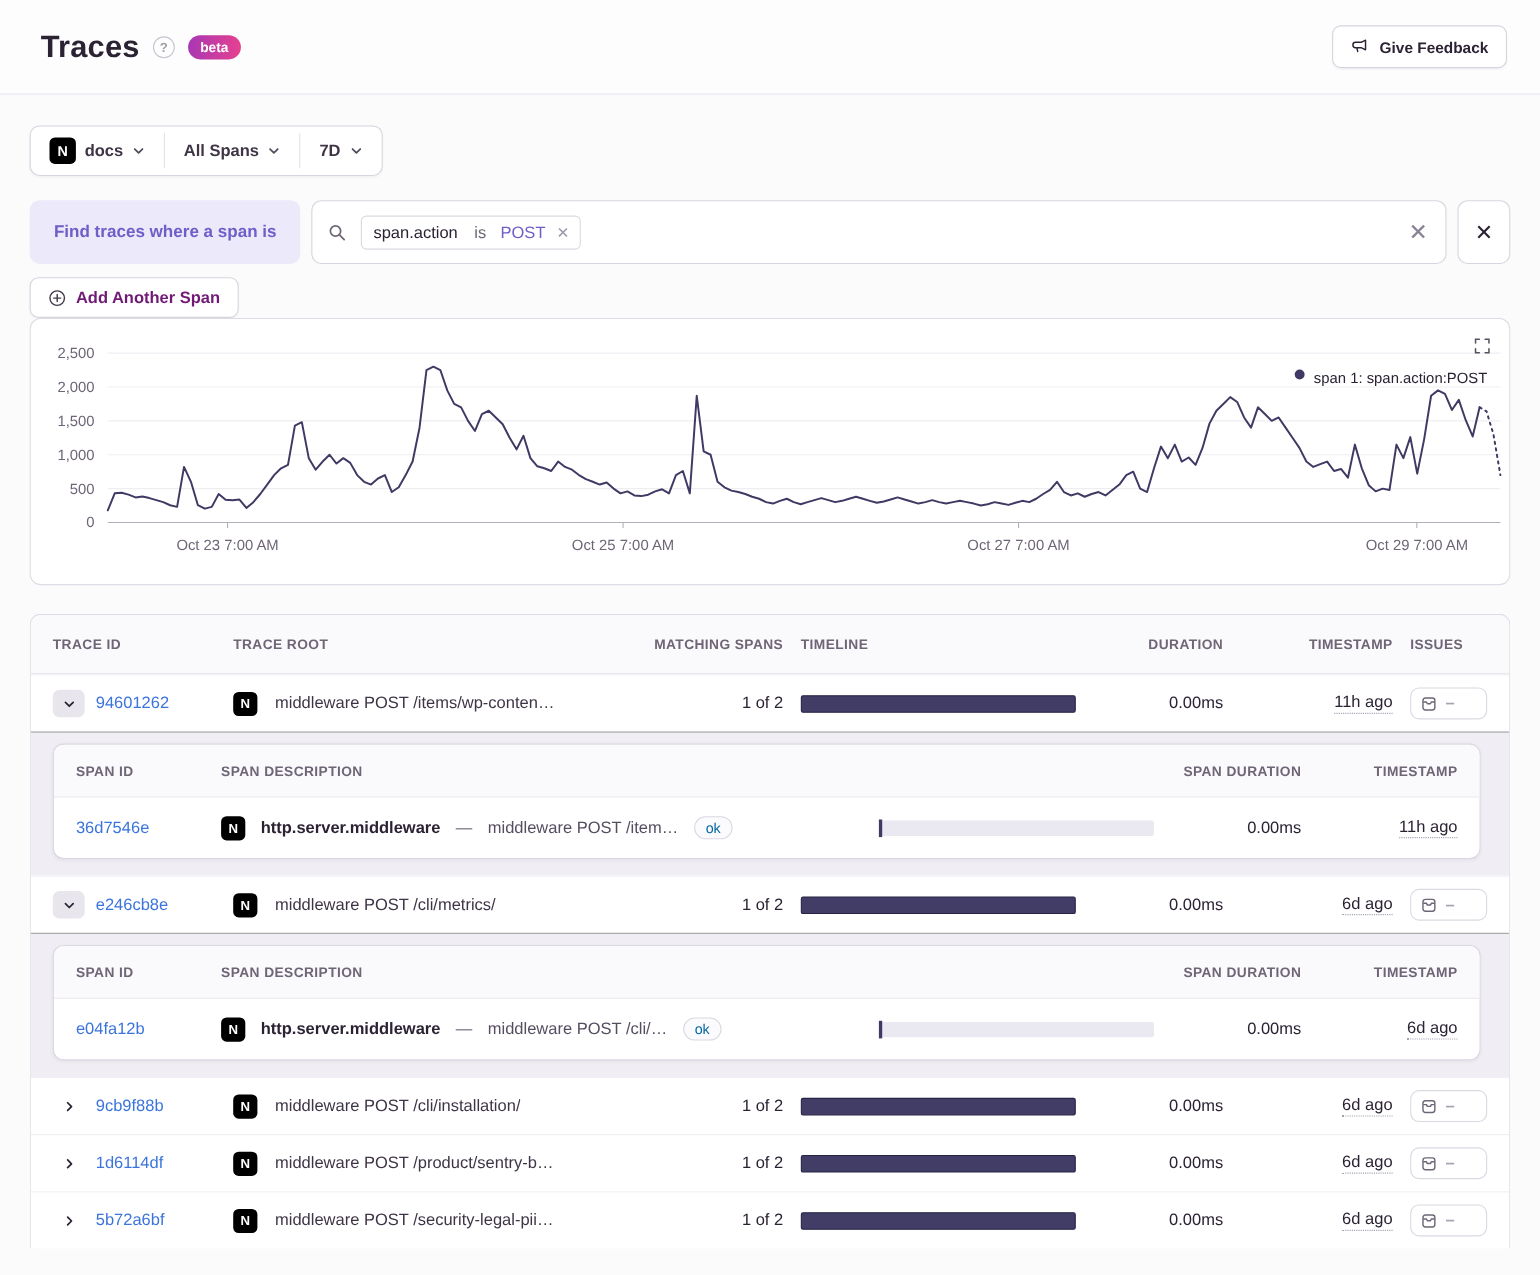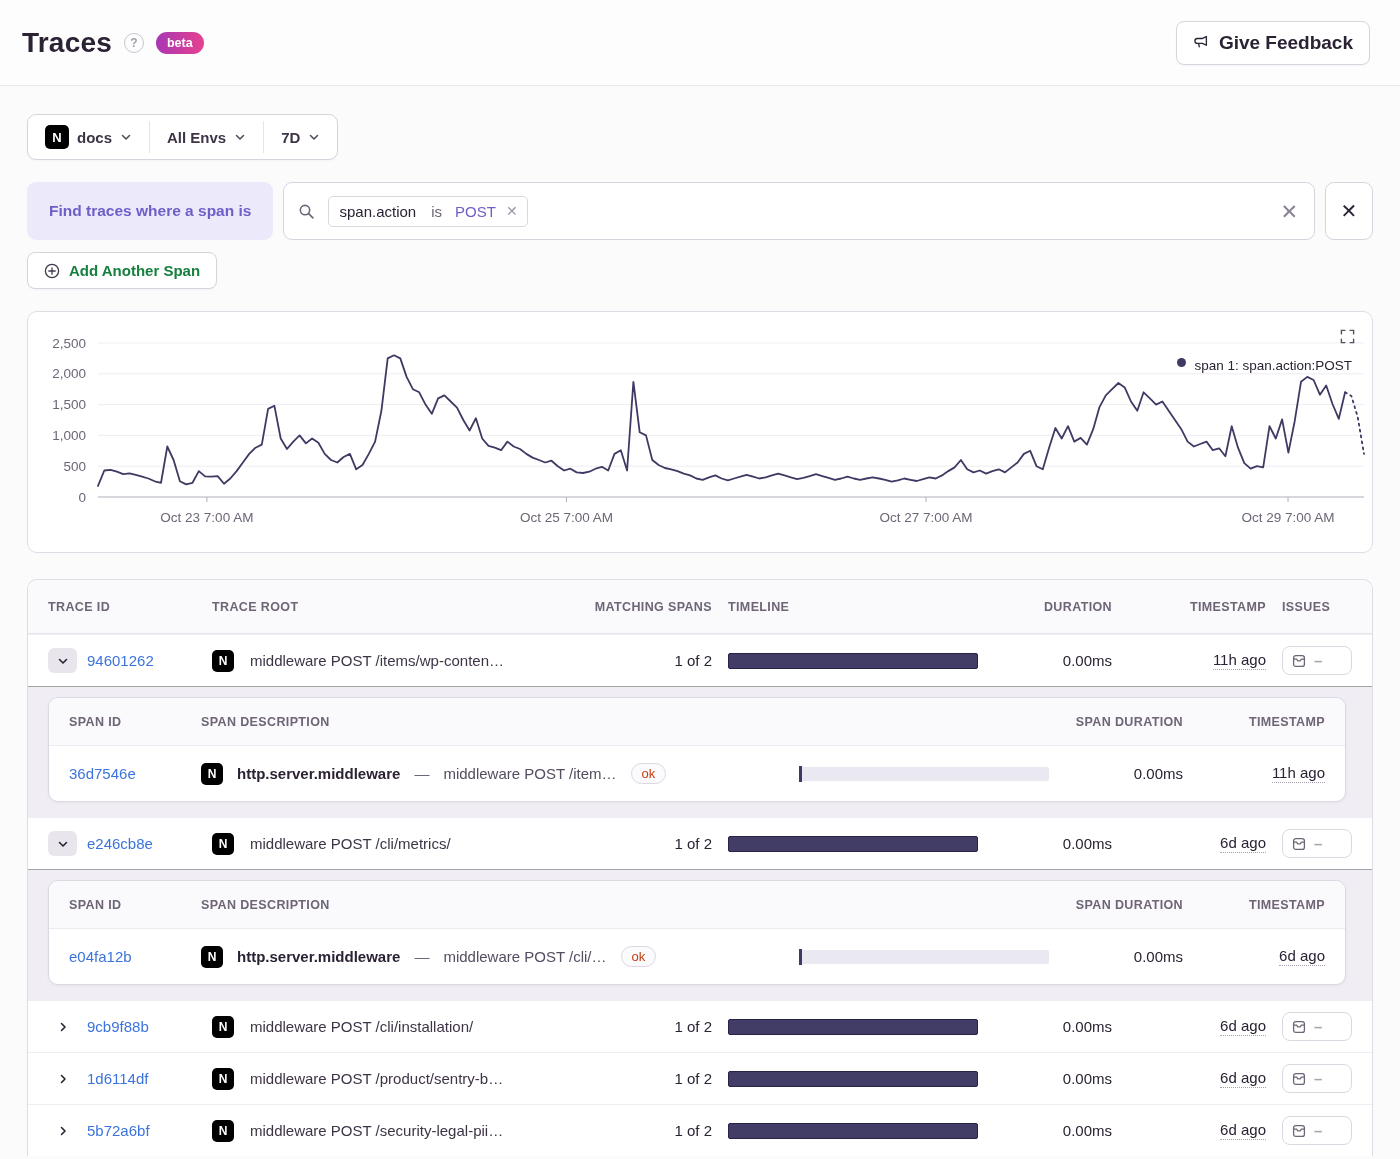--- a/index.html
+++ b/index.html
@@ -12,35 +12,35 @@
   }
   :root{
     --border:#e0dce5; --border2:#dcd8e2;
     --gray:#6e6576; --gray-light:#a39daa;
     --navy:#3e3a63; --navy-fill:#413d66; --navy-edge:#262345;
     --link:#3c74dd; --purple:#6d5fc7; --purple-bg:#ece9fb;
   }
   
   .page-header{
     height:86px; background:#fdfdfe; border-bottom:1px solid #e9e6ee;
-    display:flex; align-items:center; justify-content:space-between; padding:0 30px 0 22px;
+    display:flex; align-items:center; justify-content:space-between; padding:0 30px 0 37px;
   }
   .hleft{ display:flex; align-items:center; gap:12px; }
   .page-title{ font-size:28px; font-weight:700; letter-spacing:.2px; color:#2b2233; }
   .help-circ{
     width:20px; height:20px; border:1.5px solid #c9c4d0; border-radius:50%;
     color:#a39daa; font-size:12px; font-weight:700; display:flex; align-items:center; justify-content:center;
   }
   .beta-badge{
     background:linear-gradient(95deg,#a737b4 0%, #e7418f 100%);
     color:#fff; font-size:12.5px; font-weight:700; padding:4px 11px; border-radius:20px;
   }
   .feedback-btn{
     display:flex; align-items:center; gap:9px; background:#fff; border:1px solid #d8d4de;
-    border-radius:8px; padding:10px 16px; font-size:19px; font-weight:700; color:#2b2233;
+    border-radius:8px; padding:10px 16px; font-size:14px; font-weight:700; color:#2b2233;
     font-family:inherit; cursor:pointer; box-shadow:0 1px 2px rgba(43,34,51,.04);
   }
   
   .content{ padding:28px 27px 0; }
   
   .filterbar{
     display:inline-flex; align-items:stretch; background:#fff; border:1px solid #d8d4de;
     border-radius:9px; height:46px; box-shadow:0 1px 2px rgba(43,34,51,.04); margin-bottom:22px;
   }
   .fitem{ display:flex; align-items:center; gap:8px; padding:0 17px; font-weight:700; color:#3e3446; cursor:pointer; }
@@ -71,22 +71,22 @@
   .token .tx{ padding:0 9px 0 4px; color:#9e97a8; cursor:pointer; font-size:14px; }
   .clearx{
     position:absolute; right:16px; color:#8a8395; font-size:21px; cursor:pointer; line-height:1;
   }
   .removespan-btn{
     width:48px; background:#fff; border:1px solid #d8d4de; border-radius:9px; color:#2b2233;
     font-size:20px; cursor:pointer; display:flex; align-items:center; justify-content:center;
   }
   .addspan-btn{
     display:inline-flex; align-items:center; gap:9px; background:#fff; border:1px solid #d8d4de;
-    border-radius:8px; padding:9px 16px; font-size:15px; font-weight:700; color:#15803d;
-    font-family:inherit; cursor:pointer; margin-bottom:22px; box-shadow:0 1px 2px rgba(43,34,51,.04);text-align:right;
+    border-radius:8px; padding:9px 16px; font-size:15px; font-weight:700; color:#701a75;
+    font-family:inherit; cursor:pointer; box-shadow:0 1px 2px rgba(43,34,51,.04);text-align:right;
   }
   
   .chartpanel{
     background:#fff; border:1px solid var(--border); border-radius:10px; position:relative;
     padding:17px 0 6px; margin-bottom:26px;
   }
   .chart-title{ font-size:17.5px; font-weight:700; color:#2b2233; padding:0 20px; }
   .fullscreen-icn{ position:absolute; top:17px; right:17px; color:#57515f; cursor:pointer; }
   .legendrow{
     position:absolute; top:46px; right:20px; display:flex; align-items:flex-start; gap:8px;
@@ -138,21 +138,21 @@
   .subtable{
     background:#fff; border:1px solid #dcd8e2; border-radius:10px; overflow:hidden;
     box-shadow:0 1px 3px rgba(43,34,51,.05);
   }
   .sthead{ background:#faf9fb; height:48px; border-bottom:1px solid #eceaf0; }
   .srow{ height:55px; }
   .desccell{ display:flex; align-items:center; gap:14px; min-width:0; }
   .opname{ font-weight:700; color:#2b2233; white-space:nowrap; }
   .desctext{ color:#554d60; white-space:nowrap; overflow:hidden; }
   .ok-pill{
-    border:1px solid #dcd8e2; background:#fbfafc; color:#c2410c; border-radius:20px;
+    border:1px solid #dcd8e2; background:#fbfafc; color:#0369a1; border-radius:20px;
     font-size:13px; padding:2px 10px; flex:none;
   }
   svg.icn{ display:block; }
 </style>
 </head>
 <body>
 
 <div class="page-header">
   <div class="hleft">
     <h1 class="page-title">Traces</h1>
@@ -175,21 +175,21 @@
       <span class="nlogo">N</span>
       <span>docs</span>
       <span class="chev">
         <svg class="icn" width="12" height="12" viewBox="0 0 12 12">
             <path d="M2.5 4.5 L6 8 L9.5 4.5" fill="none" stroke="currentColor" stroke-width="1.6" stroke-linecap="round" stroke-linejoin="round"></path>
           </svg>
       </span>
     </div>
     <div class="fsep"></div>
     <div class="fitem">
-      <span>All Envs</span>
+      <span>All Spans</span>
       <span class="chev">
         <svg class="icn" width="12" height="12" viewBox="0 0 12 12">
             <path d="M2.5 4.5 L6 8 L9.5 4.5" fill="none" stroke="currentColor" stroke-width="1.6" stroke-linecap="round" stroke-linejoin="round"></path>
           </svg>
       </span>
     </div>
     <div class="fsep"></div>
     <div class="fitem">
       <span>7D</span>
       <span class="chev">

